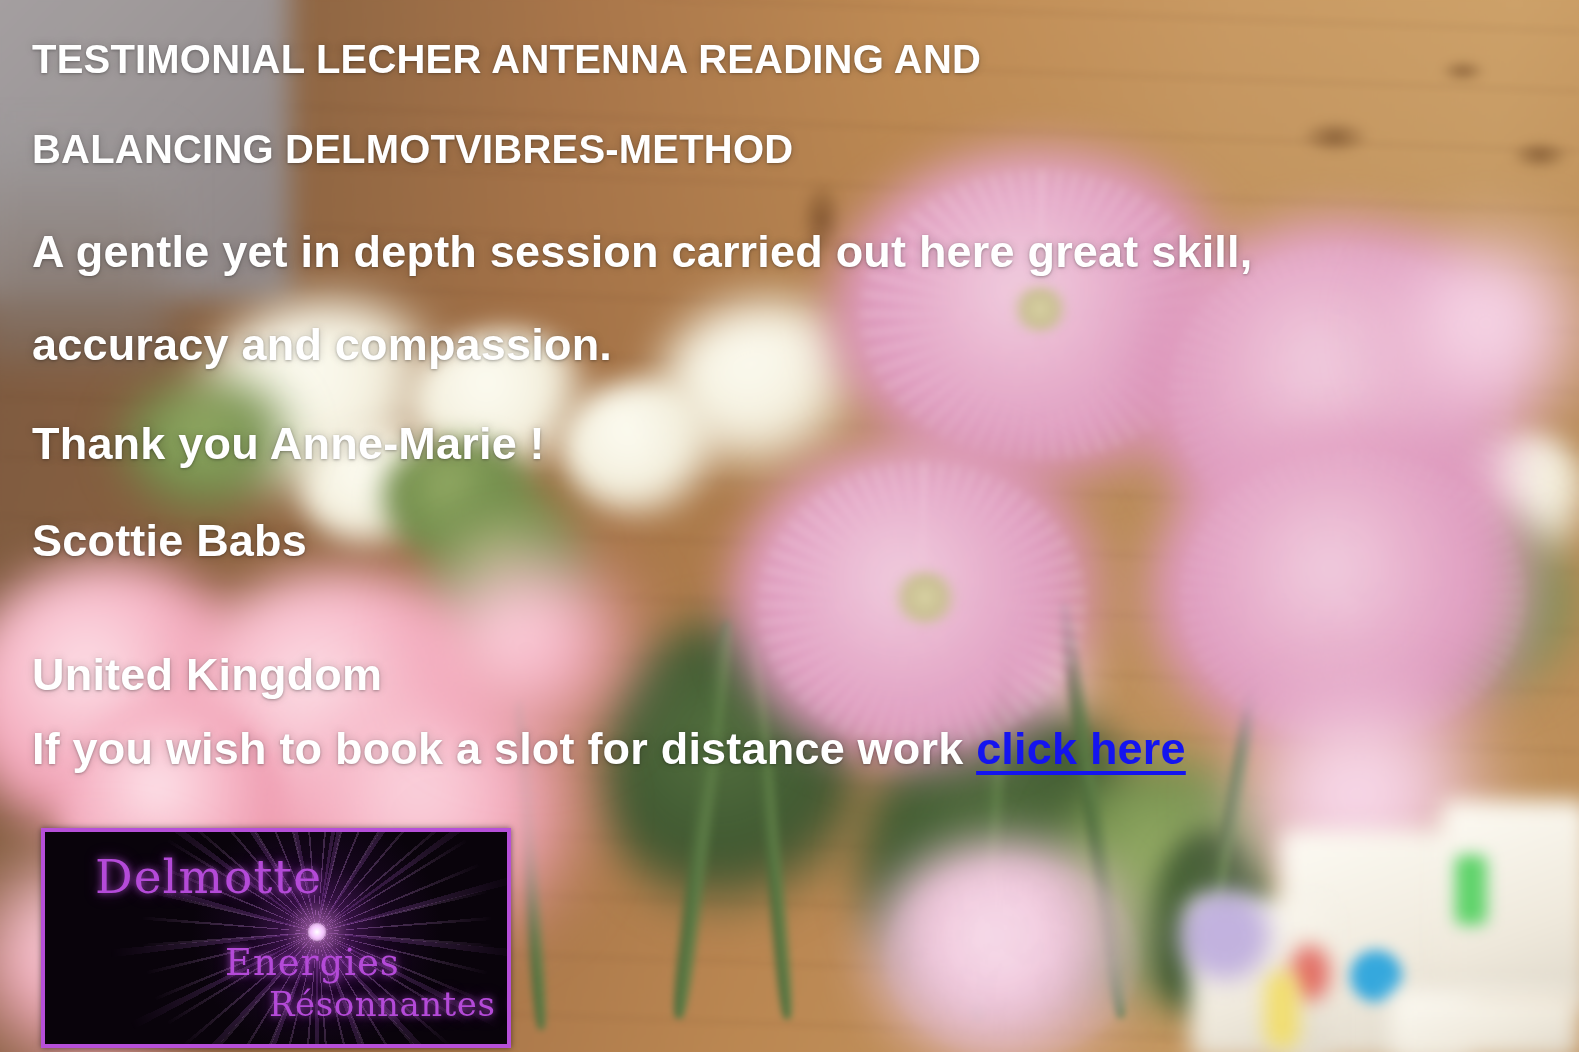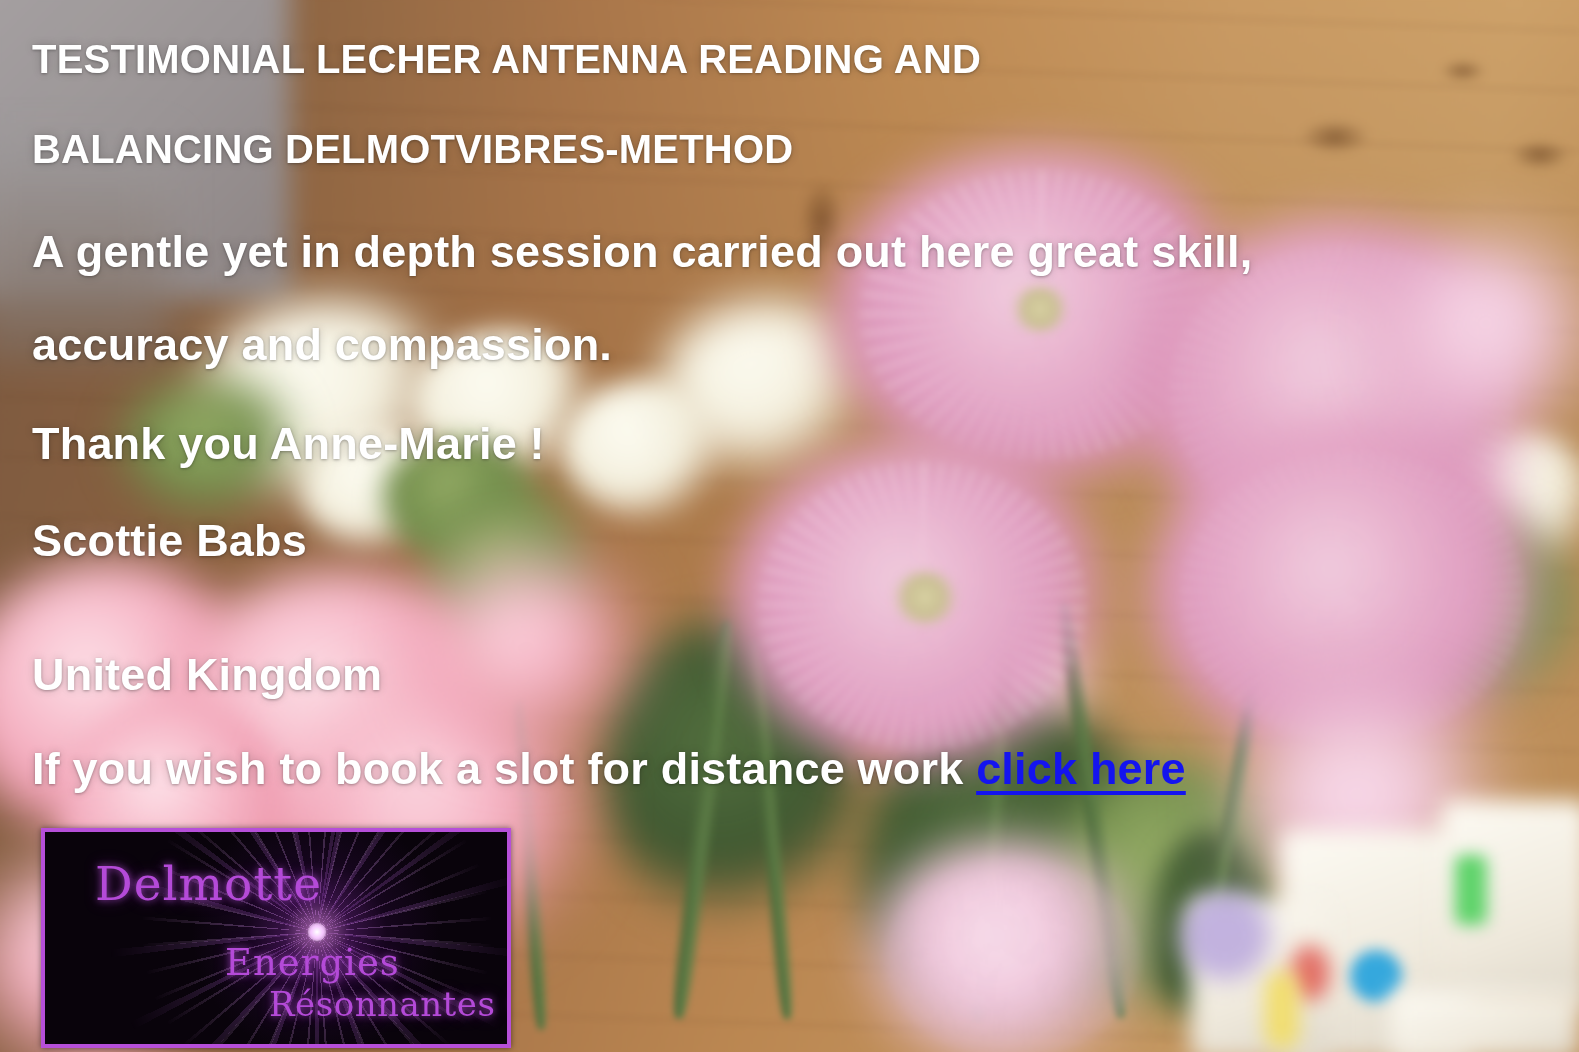--- a/index.html
+++ b/index.html
@@ -149,21 +149,21 @@
   }
   .burst .star{
     position:absolute;left:-9px;top:-9px;width:18px;height:18px;border-radius:50%;
     background:radial-gradient(circle,#fff 0%,#f6c8ff 45%,rgba(220,130,245,0) 100%);
   }
   .logo-line{
     position:absolute;color:#b44ad8;font-family:"DejaVu Serif", serif;
     font-weight:400;white-space:nowrap;
     text-shadow:0 0 7px rgba(185,80,220,.75), 0 0 16px rgba(150,50,190,.45);
   }
-  #lg-delmotte{left:50px;top:24px;font-size:47px;letter-spacing:1px;}
+  #lg-delmotte{left:50px;top:17px;font-size:47px;letter-spacing:1px;}
   #lg-vibrating{left:110px;top:66px;font-size:34px;letter-spacing:1px;}
   #lg-energies{left:180px;top:109px;font-size:37px;letter-spacing:1px;}
   #lg-resonnantes{left:224px;top:152px;font-size:34px;letter-spacing:.5px;}
 </style>
 </head>
 <body>
 
 <div id="stage">
 
   <div class="bg-layer bg-wood"></div>
@@ -251,21 +251,21 @@
     <div class="line body" style="top:229px;">A gentle yet in depth session carried out here great skill,</div>
 
     <div class="line body" style="top:322px;">accuracy and compassion.</div>
 
     <div class="line body" style="top:421px;text-align:right;">Thank you Anne-Marie !</div>
 
     <div class="line body" style="top:518px;">Scottie Babs</div>
 
     <div class="line body" style="top:652px;">United Kingdom</div>
 
-    <div class="line body" style="top:726px;margin-top:20px;"><span>If you wish to book a slot for distance work </span><a class="link" href="#">click here</a></div>
+    <div class="line body" style="top:726px;"><span>If you wish to book a slot for distance work </span><a class="link" href="#">click here</a></div>
   </div>
 
   <div id="logo">
     <div class="burst">
       <div class="spikes2"></div>
       <div class="spikes"></div>
       <div class="halo"></div>
       <div class="star"></div>
     </div>
     <div class="logo-line" id="lg-delmotte">Delmotte</div>

